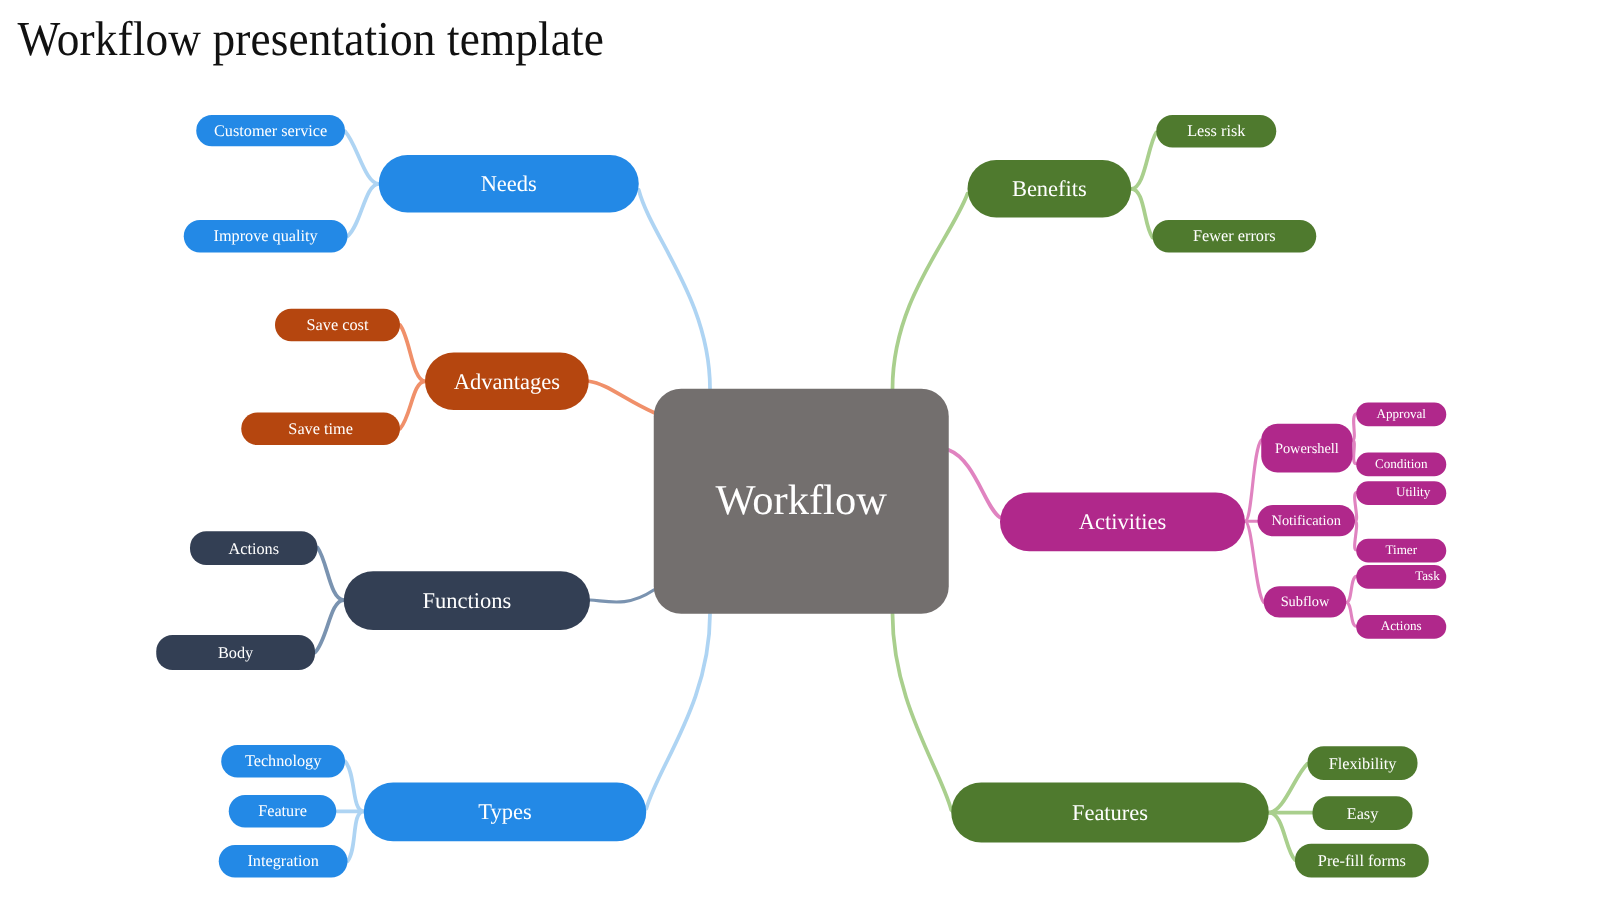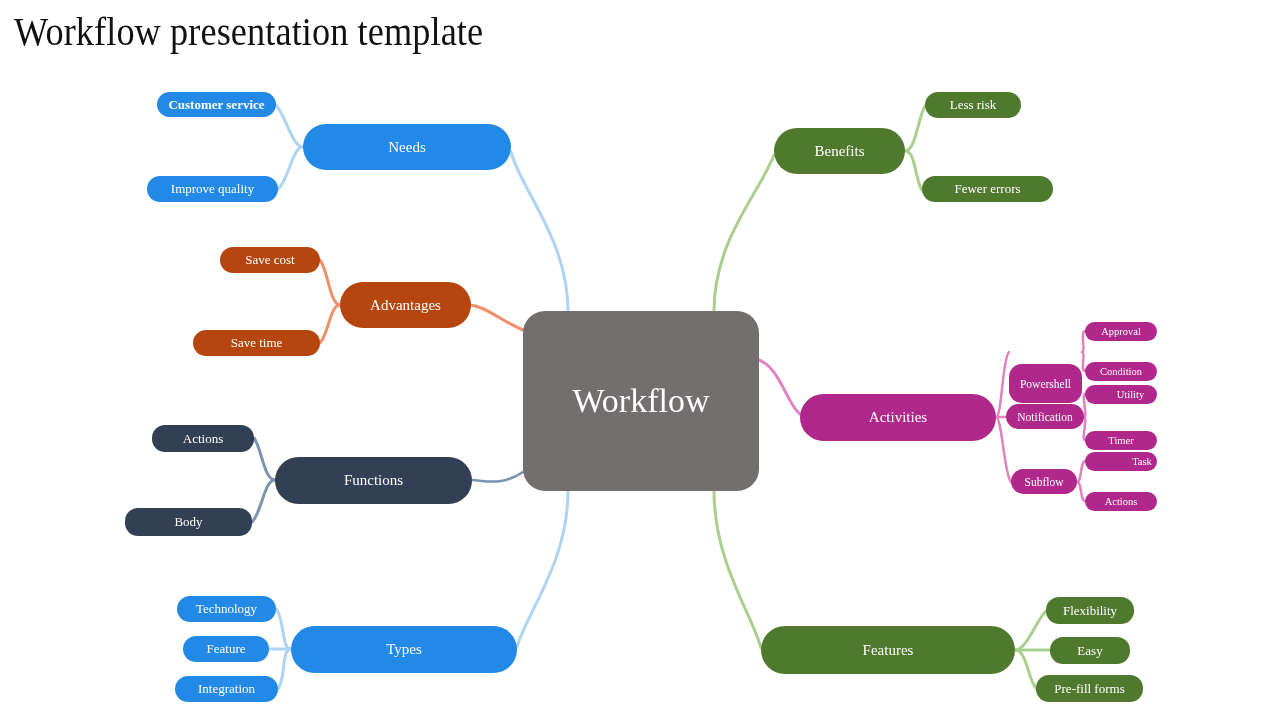--- a/index.html
+++ b/index.html
@@ -53,21 +53,21 @@
     text-align: center;
     white-space: nowrap;
     overflow: hidden;
   }
   .node-root {
     border-radius: 22px;
     font-size: 34px;
   }
   .node-branch {
     border-radius: 24px;
-    font-size: 15px;
+    font-size: 18px;
     text-align: right;
   }
   .node-leaf {
     border-radius: 13px;
     font-size: 13px;
   }
   .node-sub {
     border-radius: 13px;
     font-size: 11.5px;
   }
@@ -116,21 +116,21 @@
       <path d="M 1077 482 C 1082 482 1080 501 1085 501" fill="none" stroke="#E083C0" stroke-width="2.5" stroke-linecap="round"></path>
     </svg>
 
   <div id="node-layer">
       <div class="node node-root" style="left: 523px; top: 311px; width: 236px; height: 180px; background: rgb(115, 111, 110);">
         <span>Workflow</span>
       </div>
       <div class="node node-branch" style="left: 303px; top: 124px; width: 208px; height: 46px; background: rgb(35, 137, 230);">
         <span>Needs</span>
       </div>
-      <div class="node node-leaf" style="left: 157px; top: 92px; width: 119px; height: 25px; background: rgb(35, 137, 230); font-weight: bold;">
+      <div class="node node-leaf" style="left: 157px; top: 92px; width: 119px; height: 25px; background: rgb(35, 137, 230);">
         <span>Customer service</span>
       </div>
       <div class="node node-leaf" style="left: 147px; top: 176px; width: 131px; height: 26px; background: rgb(35, 137, 230);">
         <span>Improve quality</span>
       </div>
       <div class="node node-branch" style="left: 340px; top: 282px; width: 131px; height: 46px; background: rgb(181, 70, 15);">
         <span>Advantages</span>
       </div>
       <div class="node node-leaf" style="left: 220px; top: 247px; width: 100px; height: 26px; background: rgb(181, 70, 15);">
         <span>Save cost</span>
@@ -164,21 +164,21 @@
       </div>
       <div class="node node-leaf" style="left: 925px; top: 92px; width: 96px; height: 26px; background: rgb(79, 122, 46);">
         <span>Less risk</span>
       </div>
       <div class="node node-leaf" style="left: 922px; top: 176px; width: 131px; height: 26px; background: rgb(79, 122, 46);">
         <span>Fewer errors</span>
       </div>
       <div class="node node-branch" style="left: 800px; top: 394px; width: 196px; height: 47px; background: rgb(176, 40, 139);">
         <span>Activities</span>
       </div>
-      <div class="node node-sub" style="left: 1009px; top: 339px; width: 73px; height: 39px; background: rgb(176, 40, 139); margin-top: 25px;">
+      <div class="node node-sub" style="left: 1009px; top: 339px; width: 73px; height: 39px; background: rgb(176, 40, 139);">
         <span>Powershell</span>
       </div>
       <div class="node node-subleaf" style="left: 1085px; top: 322px; width: 72px; height: 19px; background: rgb(176, 40, 139);">
         <span>Approval</span>
       </div>
       <div class="node node-subleaf" style="left: 1085px; top: 362px; width: 72px; height: 19px; background: rgb(176, 40, 139);">
         <span>Condition</span>
       </div>
       <div class="node node-sub" style="left: 1006px; top: 404px; width: 78px; height: 25px; background: rgb(176, 40, 139);">
         <span>Notification</span>

